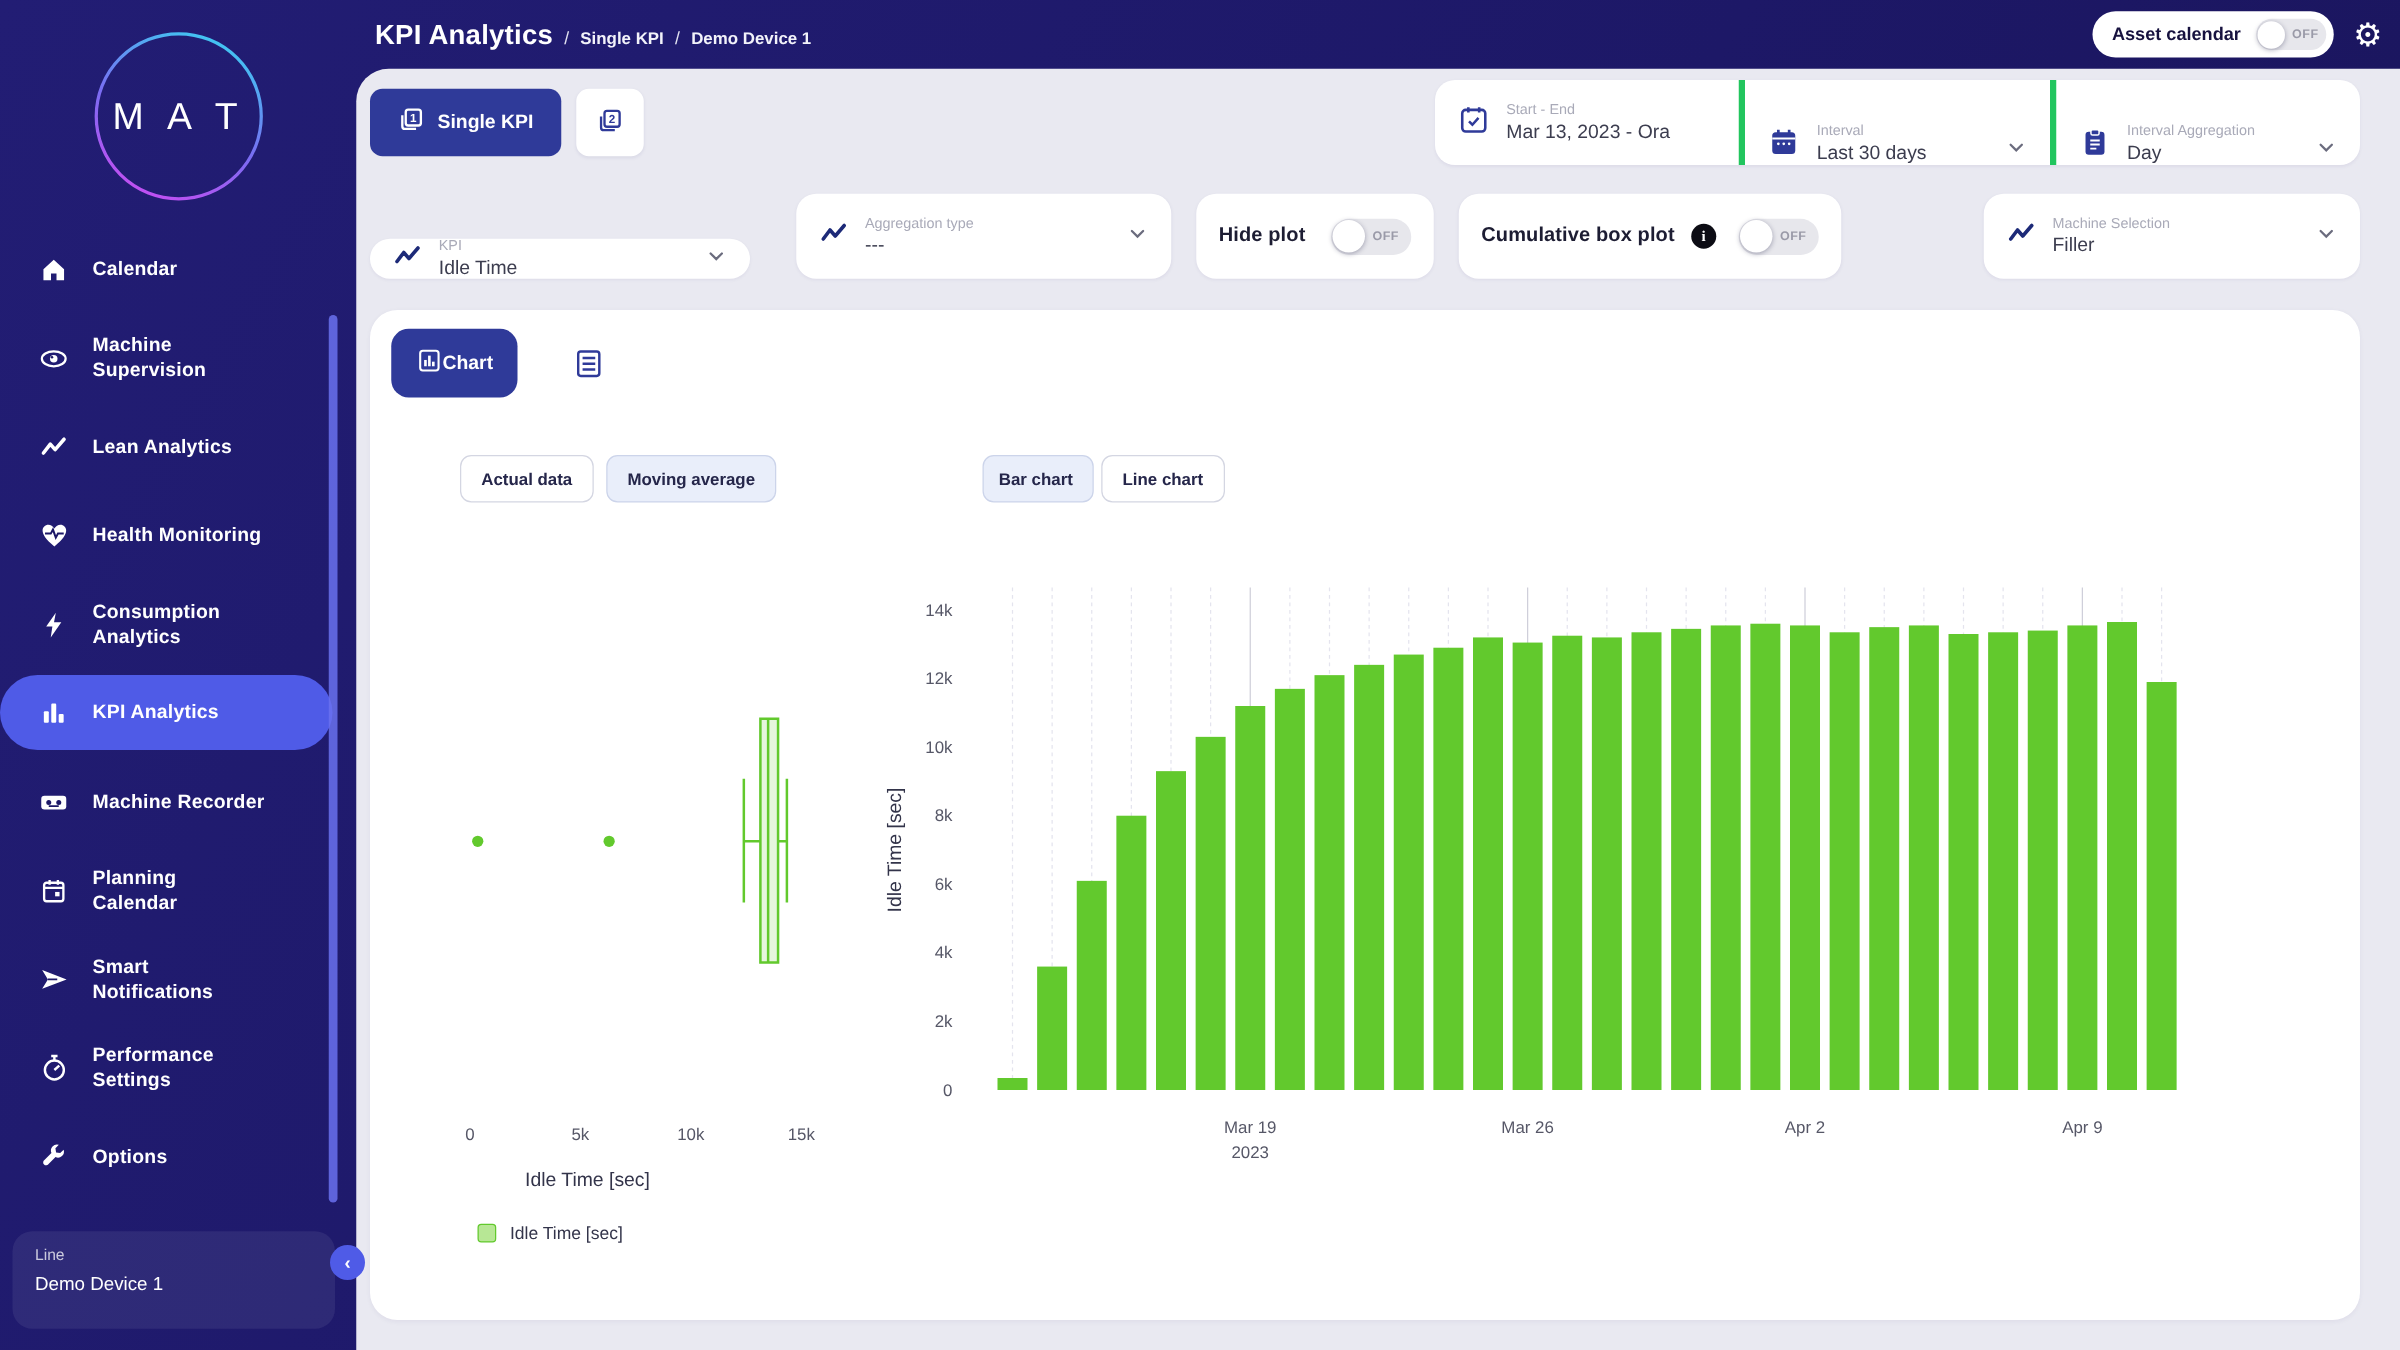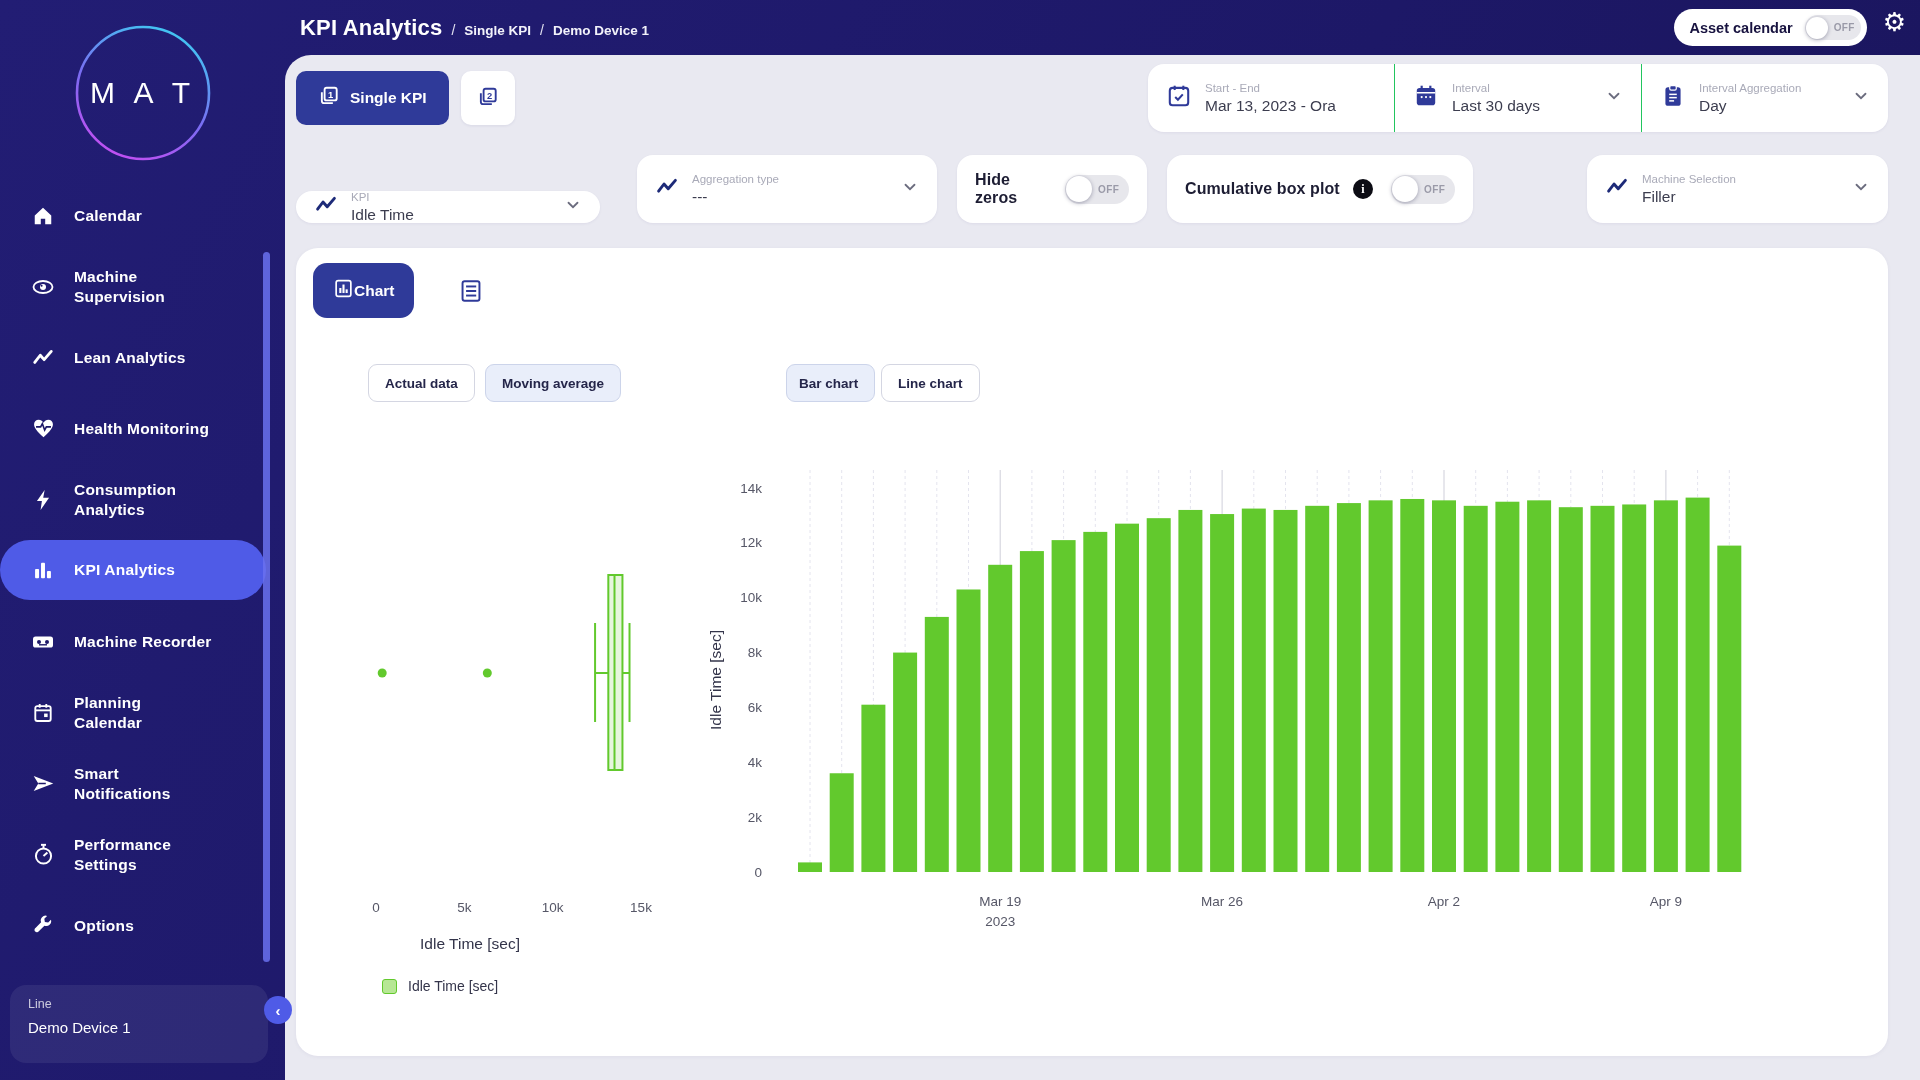--- a/index.html
+++ b/index.html
@@ -26,21 +26,21 @@
     background:#4f5be7; color:#fff; border:none; font-size:15px; font-weight:bold; display:flex;
     align-items:center; justify-content:center; cursor:pointer; z-index:5; }
 
   
   .topbar { position:absolute; left:285px; top:0; width:1635px; height:55px; display:flex;
     align-items:center; justify-content:space-between; padding:0 14px 0 15px; color:#fff; }
   .tb-left { display:flex; align-items:baseline; gap:9px; }
   .tb-left h1 { font-size:22px; font-weight:bold; letter-spacing:.2px; }
   .crumb-sep { font-size:14px; color:#e3e3f2; }
   .crumb { font-size:13.5px; font-weight:bold; color:#f2f2fa; }
-  .tb-right { display:flex; gap:16px; }
+  .tb-right { display:flex; align-items:center; gap:16px; }
   .asset-pill { display:flex; align-items:center; gap:12px; background:#fff; border-radius:19px;
     height:37px; padding:0 6px 0 16px; color:#17123f; font-size:14.5px; font-weight:bold; cursor:pointer; }
   .gear { font-size:26px; line-height:1; cursor:pointer; color:#fff; }
 
   
   .toggle { position:relative; width:64px; height:29px; background:#e7e7ec; border-radius:15px;
     display:flex; align-items:center; flex:0 0 auto; cursor:pointer; }
   .toggle .knob { width:26px; height:26px; border-radius:50%; background:#fff; margin-left:1px;
     box-shadow:0 1px 4px rgba(20,20,60,.35); }
   .toggle .off-text { font-size:10px; font-weight:bold; color:#9a9aa8; margin-left:6px; letter-spacing:.4px; }
@@ -55,21 +55,21 @@
     justify-content:space-between; align-items:center; }
   .kpi-tab { display:flex; align-items:center; gap:10px; height:54px; padding:0 22px; border:none;
     border-radius:10px; background:#2f3a99; color:#fff; font-size:15.5px; font-weight:bold; cursor:pointer; }
   .kpi-tab-alt { width:54px; height:54px; border:none; border-radius:10px; background:#fff; cursor:pointer;
     display:flex; align-items:center; justify-content:center; margin-left:12px;
     box-shadow:0 1px 3px rgba(30,25,107,.08); }
   .tabs-left { display:flex; align-items:center; }
   .date-card { display:flex; align-items:stretch; background:#fff; border-radius:16px; height:68px;
     width:740px; box-shadow:0 1px 3px rgba(30,25,107,.06); }
   .dc-sec { display:flex; align-items:center; gap:13px; padding:0 18px; flex:1; cursor:pointer; position:relative; }
-  .dc-sec + .dc-sec { border-left:1px solid #22c55e; }
+  .dc-sec + .dc-sec { border-left:5px solid #22c55e;align-items:flex-end; }
   .dc-text { display:flex; flex-direction:column; gap:3px; min-width:0; }
   .dc-label { font-size:11.5px; color:#a9aab8; }
   .dc-value { font-size:15.5px; color:#3c3d4f; white-space:nowrap; }
   .chev { margin-left:auto; flex:0 0 auto; }
 
   .row2 { position:absolute; left:296px; top:155px; width:1592px; height:68px; display:flex; align-items:stretch; }
   .pill { background:#fff; border-radius:16px; display:flex; align-items:center; gap:13px; padding:0 18px;
     box-shadow:0 1px 3px rgba(30,25,107,.06); cursor:pointer; }
   .pill .hz-label { font-size:16px; font-weight:bold; color:#1d1d33; letter-spacing:.1px; }
   .spacer { flex:1; }
@@ -370,21 +370,21 @@
         <span class="dc-value">---</span>
       </div>
       <span class="chev">
         <svg width="18" height="18" viewBox="0 0 20 20" fill="none" stroke="#6b6c7e" stroke-width="2" stroke-linecap="round">
             <polyline points="5,7.5 10,12.5 15,7.5"></polyline>
           </svg>
       </span>
     </div>
     <div style="width:20px;"></div>
     <div class="pill" style="width:190px;">
-      <span class="hz-label">Hide zeros</span>
+      <span class="hz-label">Hide plot</span>
       <div class="toggle" style="margin-left:auto;">
         <div class="knob"></div>
         <span class="off-text">OFF</span>
       </div>
     </div>
     <div style="width:20px;"></div>
     <div class="pill" style="width:306px;">
       <span class="hz-label">Cumulative box plot</span>
       <span class="info-dot">i</span>
       <div class="toggle" style="margin-left:auto;">

